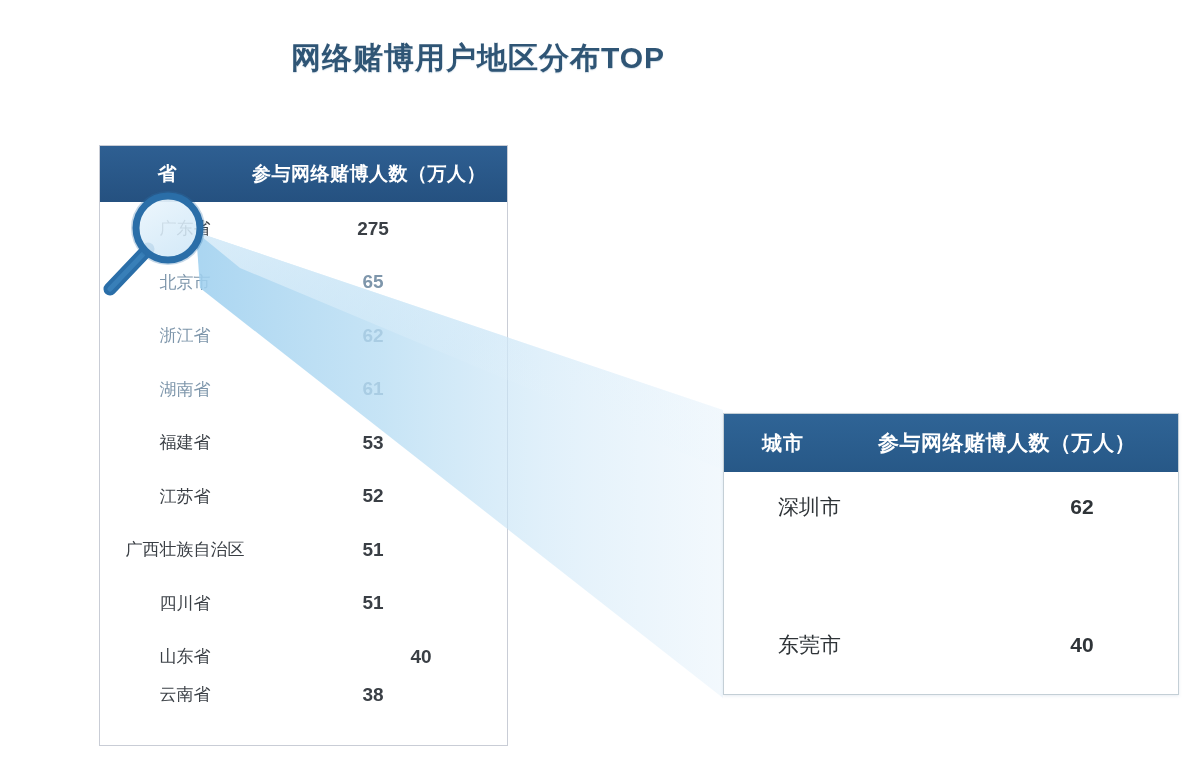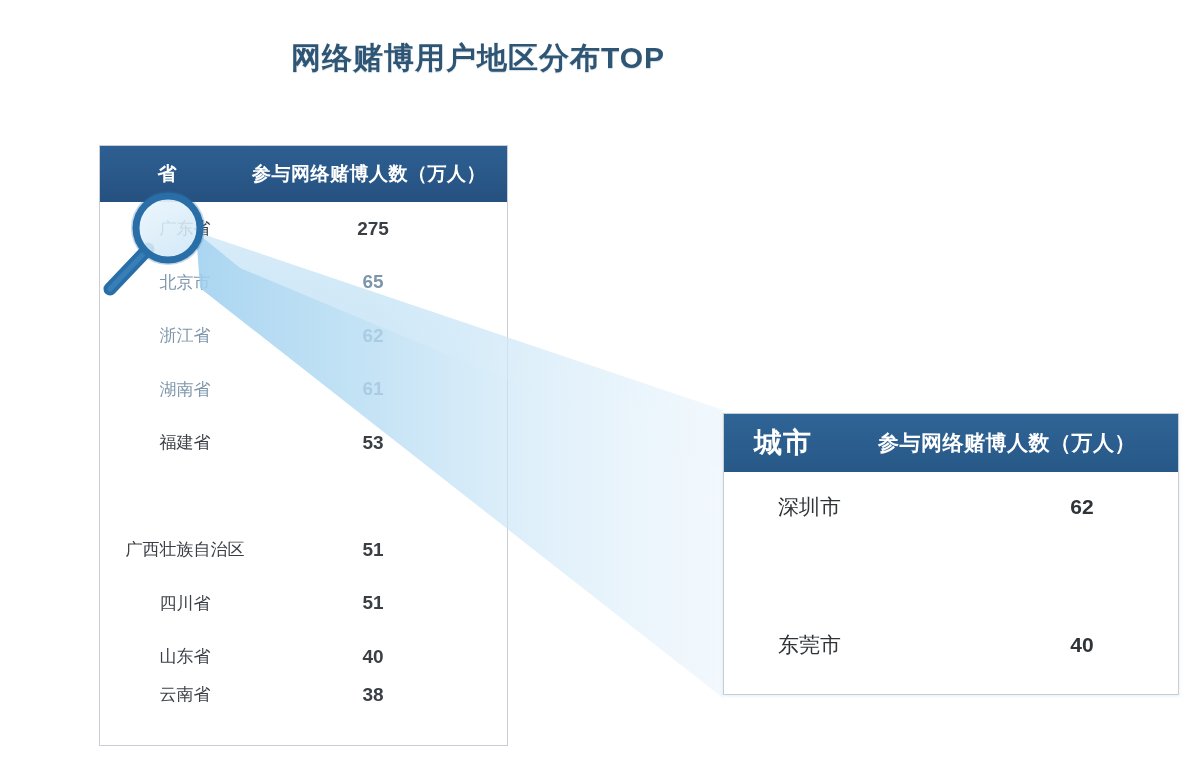--- a/index.html
+++ b/index.html
@@ -140,21 +140,21 @@
     height: 58px;
     background: linear-gradient(180deg, #2f6496 0%, #275887 100%);
     color: #ffffff;
     display: flex;
     align-items: center;
     box-sizing: border-box;
   }
   #city-header .th-region {
     width: 118px;
     text-align: center;
-    font-size: 28px;
+    font-size: 20px;
     font-weight: 700;
     letter-spacing: 1px;
   }
   #city-header .th-count {
     flex: 1;
     text-align: center;
     font-size: 21px;
     font-weight: 700;
     letter-spacing: 0.5px;
     padding-right: 6px;
@@ -227,29 +227,33 @@
         <div class="cell-count">62</div>
       </div>
       <div class="p-row dim" style="top: 160.5px;">
         <div class="cell-region">湖南省</div>
         <div class="cell-count">61</div>
       </div>
       <div class="p-row" style="top: 214px;">
         <div class="cell-region">福建省</div>
         <div class="cell-count">53</div>
       </div>
+      <div class="p-row" style="top: 267.5px;">
+        <div class="cell-region">江苏省</div>
+        <div class="cell-count">52</div>
+      </div>
       <div class="p-row" style="top: 321px;">
         <div class="cell-region">广西壮族自治区</div>
         <div class="cell-count">51</div>
       </div>
       <div class="p-row" style="top: 374.5px;">
         <div class="cell-region">四川省</div>
         <div class="cell-count">51</div>
       </div>
-      <div class="p-row" style="top: 428px;">
+      <div class="p-row" style="top: 428px; gap: 48px;">
         <div class="cell-region">山东省</div>
         <div class="cell-count">40</div>
       </div>
       <div class="p-row" style="top: 466px;">
         <div class="cell-region">云南省</div>
         <div class="cell-count">38</div>
       </div>
     </div>
 </div>
 

